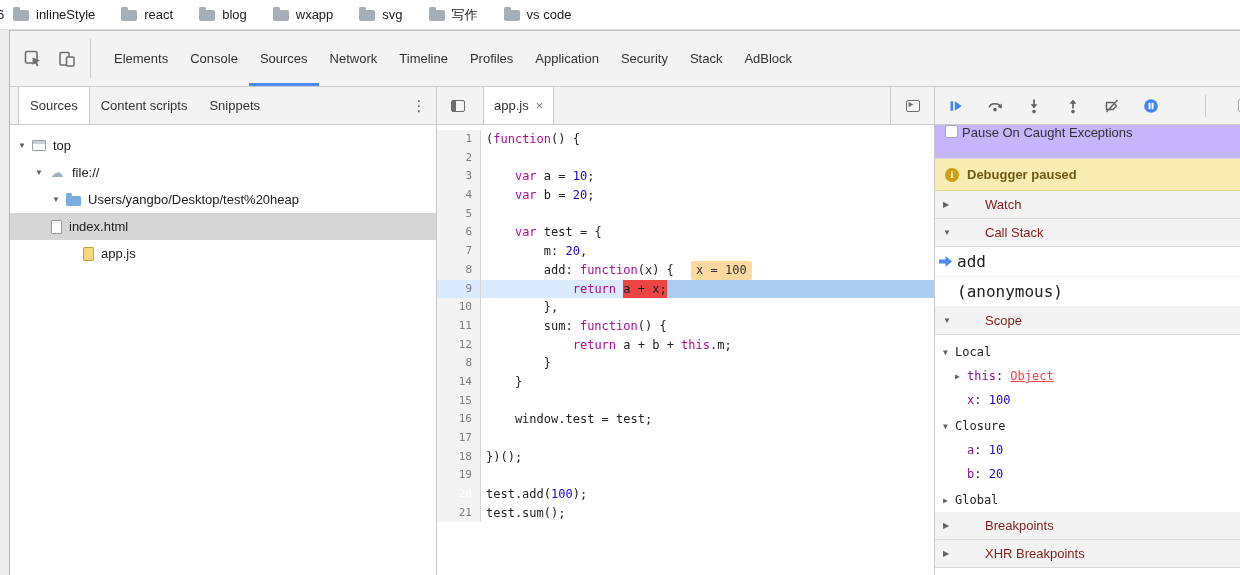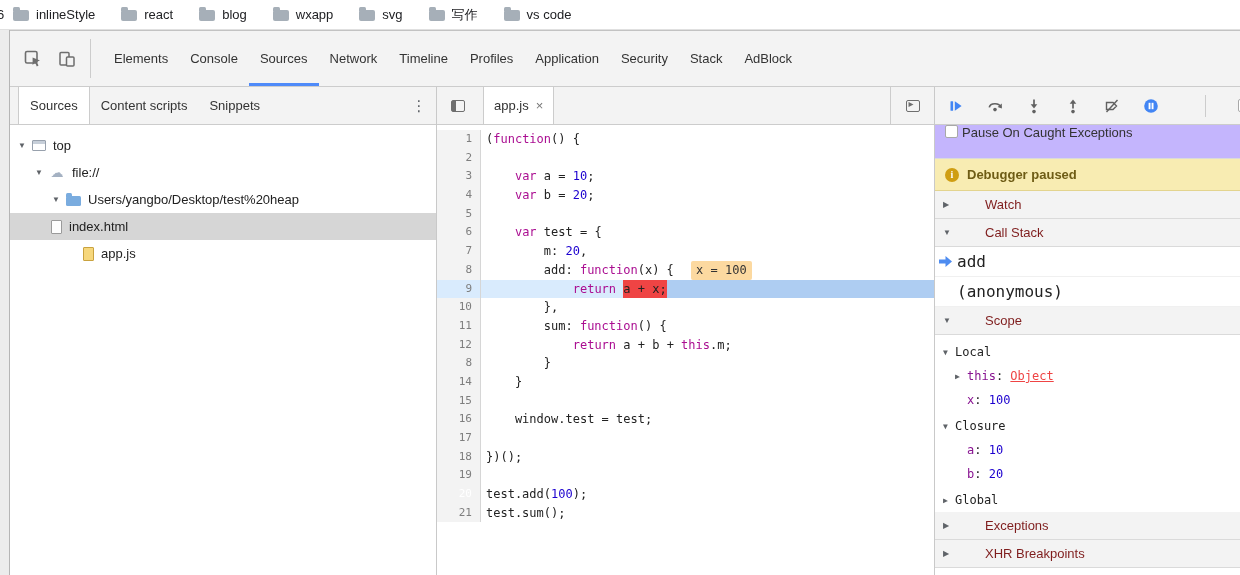--- a/index.html
+++ b/index.html
@@ -441,21 +441,21 @@
                 <span class="var-colon">: </span>
                 <span class="var-num">20</span>
               </div>
               <div class="scope-group">
                 <span class="tri2 mono-tri">▶</span>
                 <span class="scope-group-label">Global</span>
               </div>
             </div>
             <div class="sec-h">
               <span class="tri2">▶</span>
-              <span class="sec-title">Exceptions</span>
+              <span class="sec-title">Breakpoints</span>
             </div>
             <div class="sec-h">
               <span class="tri2">▶</span>
               <span class="sec-title">XHR Breakpoints</span>
             </div>
           </div>
       </div>
 
     </div>
   </div>

